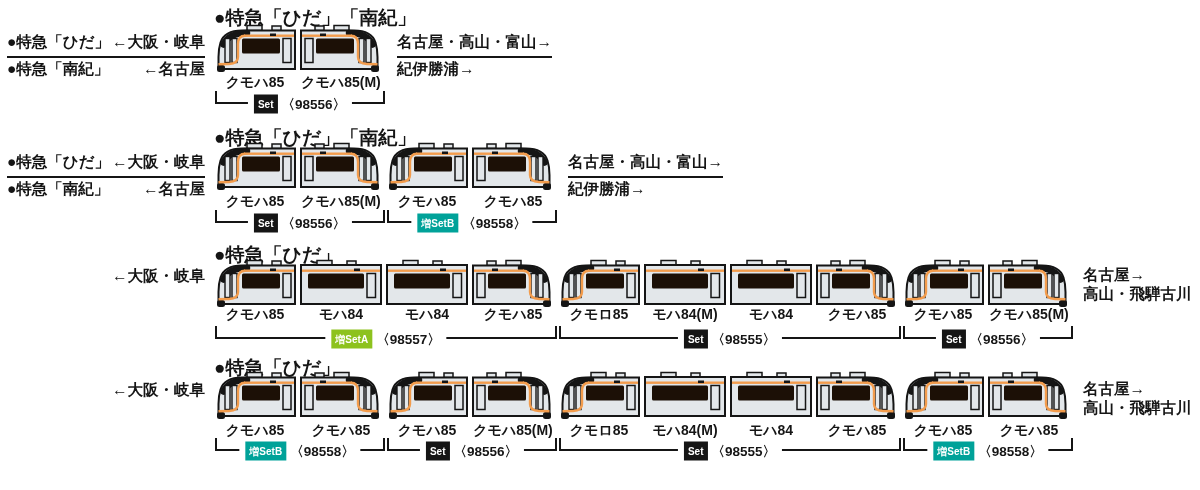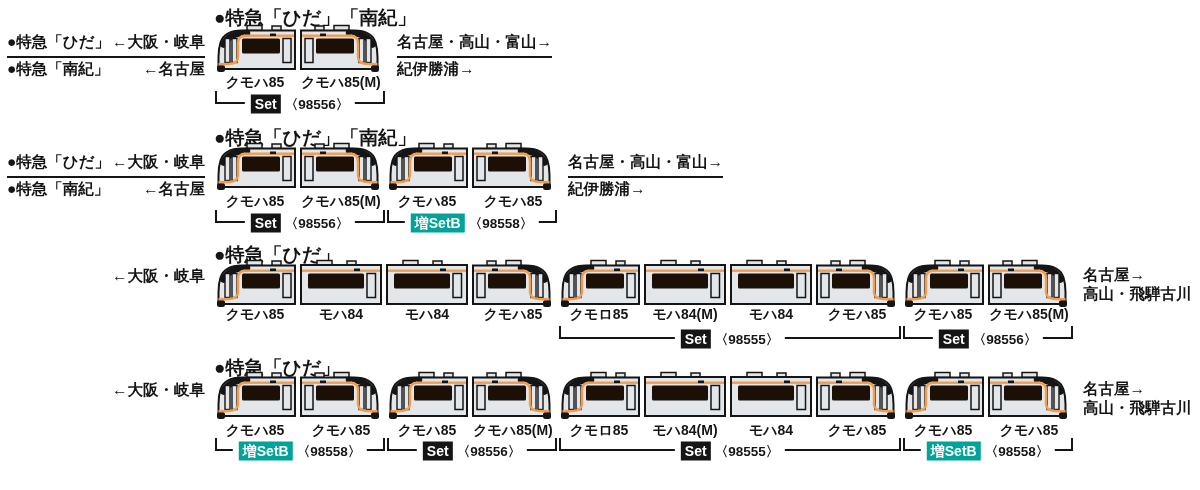--- a/index.html
+++ b/index.html
@@ -18,21 +18,21 @@
   .rblock.tight .ln{height:19px;line-height:19px;}
   .single-left{position:absolute;left:0;width:205px;text-align:right;
     font-size:15.5px;font-weight:bold;white-space:nowrap;}
   .car{position:absolute;width:82px;height:52px;}
   .car svg{display:block;}
   .car-label{position:absolute;font-size:14px;font-weight:bold;text-align:center;white-space:nowrap;}
   .bracket{position:absolute;height:11px;
     border-left:2px solid #151515;border-right:2px solid #151515;border-bottom:2px solid #151515;}
   .bracket .lbl{position:absolute;left:50%;bottom:-2px;transform:translate(-50%,50%);
     background:#ffffff;display:flex;align-items:center;gap:4px;padding:0 6px;white-space:nowrap;}
-  .badge{color:#ffffff;font-size:14px;font-weight:bold;padding:0 4px;height:19px;line-height:19px;display:inline-block;}
+  .badge{color:#ffffff;font-size:10px;font-weight:bold;padding:0 4px;height:19px;line-height:19px;display:inline-block;}
   .setnum{font-size:13.5px;font-weight:bold;color:#151515;}
   .note{position:absolute;font-size:15.5px;font-weight:bold;white-space:nowrap;}
 </style>
 </head>
 <body>
 
 <div id="canvas">
 <div class="row">
       <div class="hdr" style="left: 214px; top: 5px;">●特急「ひだ」「南紀」</div>
       <div class="dual" style="left: 7px; top: 31px;">
@@ -361,20 +361,26 @@
             <rect x="18" y="17.5" width="5" height="24" fill="#e3e7ea" stroke="#151515" stroke-width="1.4"></rect>
             <rect x="30" y="13.5" width="50" height="2.4" fill="#f39c4c"></rect>
             <path d="M31,14.7 C26,14.7 24,18 24,23 L24,36 C24,41 21,42.8 15,43 L4.5,43.2" fill="none" stroke="#f39c4c" stroke-width="2.4"></path>
             <rect x="56" y="12.5" width="6" height="2.6" fill="#151515"></rect>
             <rect x="28" y="17.5" width="38" height="15" rx="1.5" fill="#1c1006"></rect>
             <rect x="69" y="17.5" width="8" height="24" fill="#e3e7ea" stroke="#151515" stroke-width="1.5"></rect>
           </g>
         </svg>
       </div>
       <div class="car-label" style="left: 981px; width: 96px; top: 306px;">クモハ85(M)</div>
+      <div class="bracket" style="left: 215px; top: 326px; width: 338px;">
+        <div class="lbl">
+          <span class="badge" style="background: rgb(141, 194, 30);">増SetA</span>
+          <span class="setnum">〈98557〉</span>
+        </div>
+      </div>
       <div class="bracket" style="left: 559px; top: 326px; width: 338px;">
         <div class="lbl">
           <span class="badge" style="background: rgb(21, 21, 21);">Set</span>
           <span class="setnum">〈98555〉</span>
         </div>
       </div>
       <div class="bracket" style="left: 903px; top: 326px; width: 166px;">
         <div class="lbl">
           <span class="badge" style="background: rgb(21, 21, 21);">Set</span>
           <span class="setnum">〈98556〉</span>

